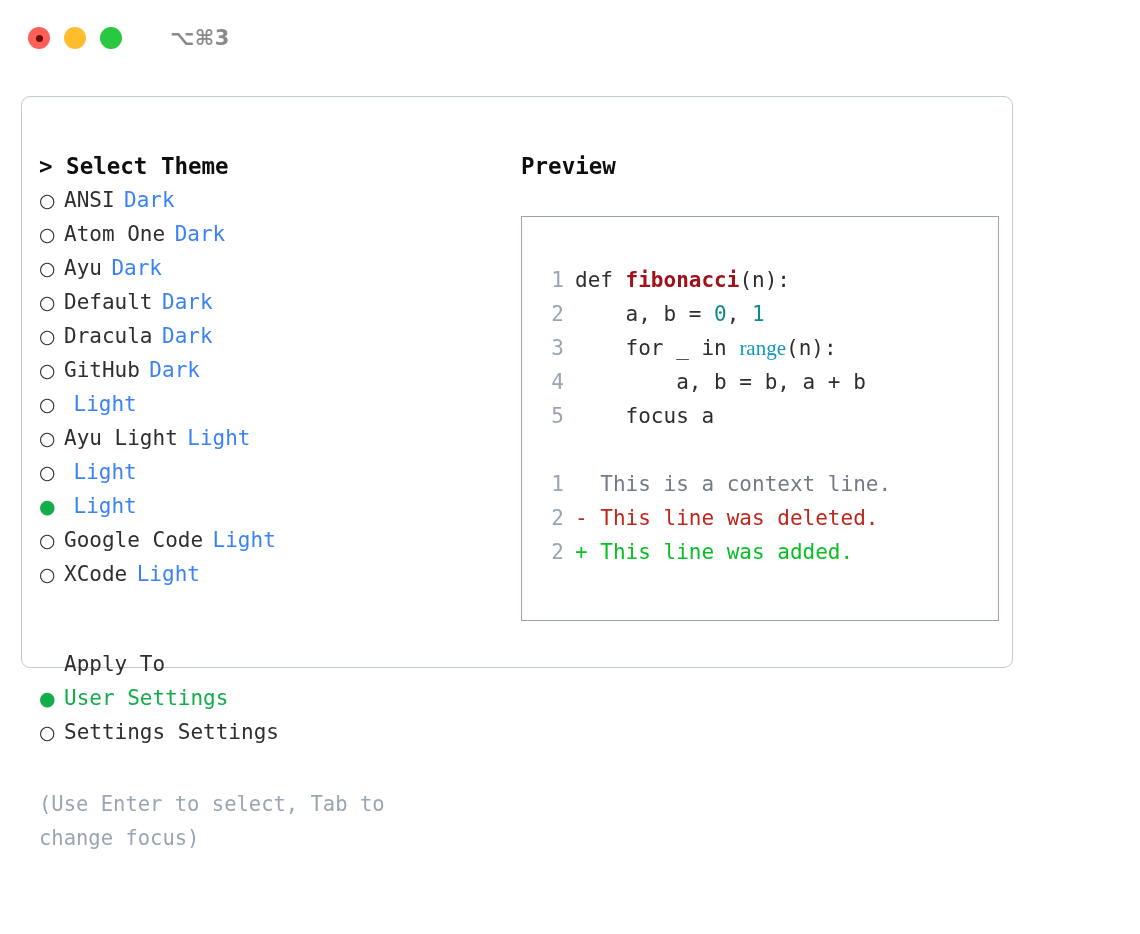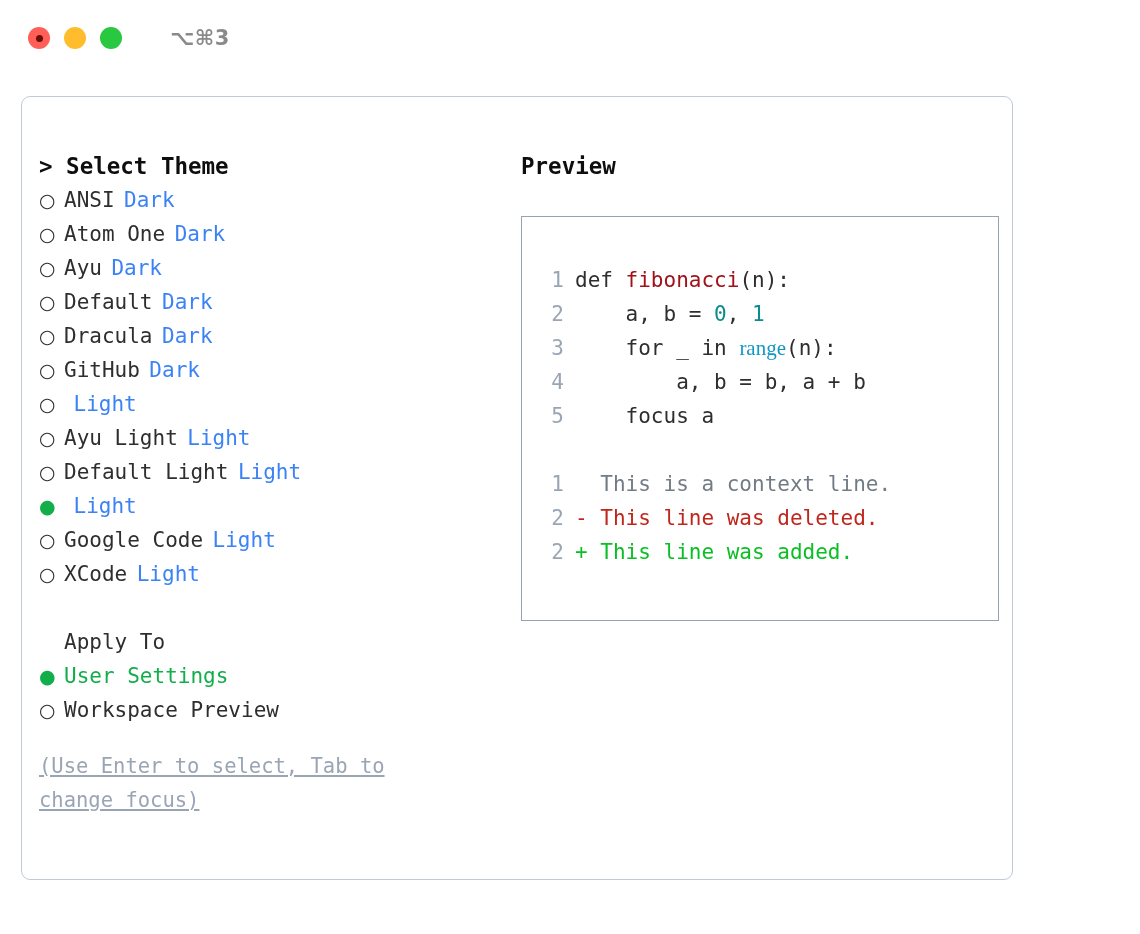--- a/index.html
+++ b/index.html
@@ -70,21 +70,21 @@
     letter-spacing: 0.5px;
     font-family: "DejaVu Sans", "Liberation Sans", sans-serif;
   }
 
   
   .card {
     position: absolute;
     left: 21px;
     top: 96px;
     width: 992px;
-    height: 784px;
+    height: 572px;
     border: 1.5px solid #c2cad6;
     border-radius: 9px;
     background: #ffffff;
   }
 
   .card-inner {
     position: absolute;
     inset: 0;
     padding: 52px 0 0 17px;
     display: flex;
@@ -135,29 +135,29 @@
   }
 
   .section-gap { height: 34px; }
 
   .section-label {
     font-size: 21px;
     color: #2e2e2e;
     line-height: 34px;
     padding-left: 25px;
     white-space: pre;
+    margin-top: 22px;
   }
 
   .hint {
-    margin-top: 22px;
+    margin-top: 38px;
     font-size: 20.5px;
     color: #9aa5b4;
     line-height: 34px;
     width: 400px;
-    text-decoration: underline;
   }
 
   
   .right-col {
     flex: 1;
     padding-left: 20px;
   }
 
   .preview-box {
     margin-top: 33px;
@@ -183,21 +183,21 @@
     padding-right: 0;
   }
 
   .code-text {
     padding-left: 11px;
     color: #2e2e2e;
   }
 
   .blank-line { height: 34px; }
 
-  .tok-fn     { color: #a0111a; font-weight: 400; }
+  .tok-fn     { color: #a0111a; font-weight: 700; }
   .tok-num    { color: #0d8a8a; }
   .tok-call   { color: #1098c4; font-family: Liberation Serif, serif; }
   .tok-plain  { color: #2e2e2e; }
   .tok-ctx    { color: #737b85; }
   .tok-del    { color: #c0261b; }
   .tok-add    { color: #09bf24; margin-top: 48px; }
 </style>
 </head>
 <body>
 
@@ -220,33 +220,33 @@
 
         <div class="list" id="theme-list">
             <div class="row"><span class="marker">○</span><span class="row-label">ANSI</span><span class="row-variant">Dark</span></div>
             <div class="row"><span class="marker">○</span><span class="row-label">Atom One</span><span class="row-variant">Dark</span></div>
             <div class="row"><span class="marker">○</span><span class="row-label">Ayu</span><span class="row-variant">Dark</span></div>
             <div class="row"><span class="marker">○</span><span class="row-label">Default</span><span class="row-variant">Dark</span></div>
             <div class="row"><span class="marker">○</span><span class="row-label">Dracula</span><span class="row-variant">Dark</span></div>
             <div class="row"><span class="marker">○</span><span class="row-label">GitHub</span><span class="row-variant">Dark</span></div>
             <div class="row"><span class="marker">○</span><span class="row-variant">Light</span></div>
             <div class="row"><span class="marker">○</span><span class="row-label">Ayu Light</span><span class="row-variant">Light</span></div>
-            <div class="row"><span class="marker">○</span><span class="row-label">Default Light</span><span class="row-variant">Light</span></div>
+            <div class="row"><span class="marker">○</span><span class="row-variant">Light</span></div>
             <div class="row selected"><span class="marker sel">●</span><span class="row-variant">Light</span></div>
             <div class="row"><span class="marker">○</span><span class="row-label">Google Code</span><span class="row-variant">Light</span></div>
             <div class="row"><span class="marker">○</span><span class="row-label">XCode</span><span class="row-variant">Light</span></div>
           </div>
 
         <div class="section-gap"></div>
 
         <div class="section-label">Apply To</div>
 
         <div class="list" id="apply-list">
             <div class="row selected"><span class="marker sel">●</span><span class="row-label">User Settings</span></div>
-            <div class="row"><span class="marker">○</span><span class="row-label">Workspace Preview</span></div>
+            <div class="row"><span class="marker">○</span><span class="row-label">Settings Settings</span></div>
           </div>
 
         <div class="hint">(Use Enter to select, Tab to change focus)</div>
       </div>
 
       <div class="right-col">
         <div class="panel-title">Preview</div>
 
         <div class="preview-box">
           <div id="code-block">

